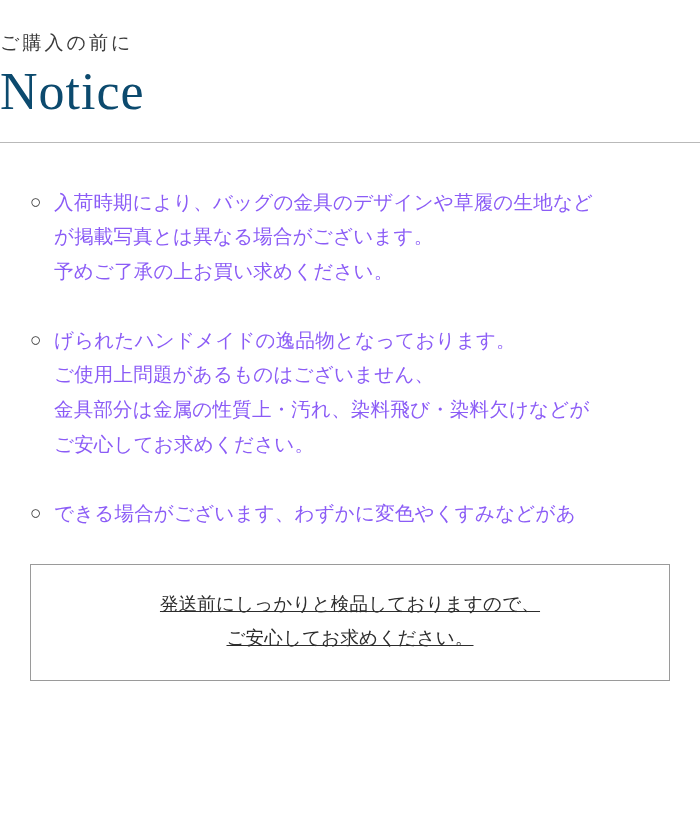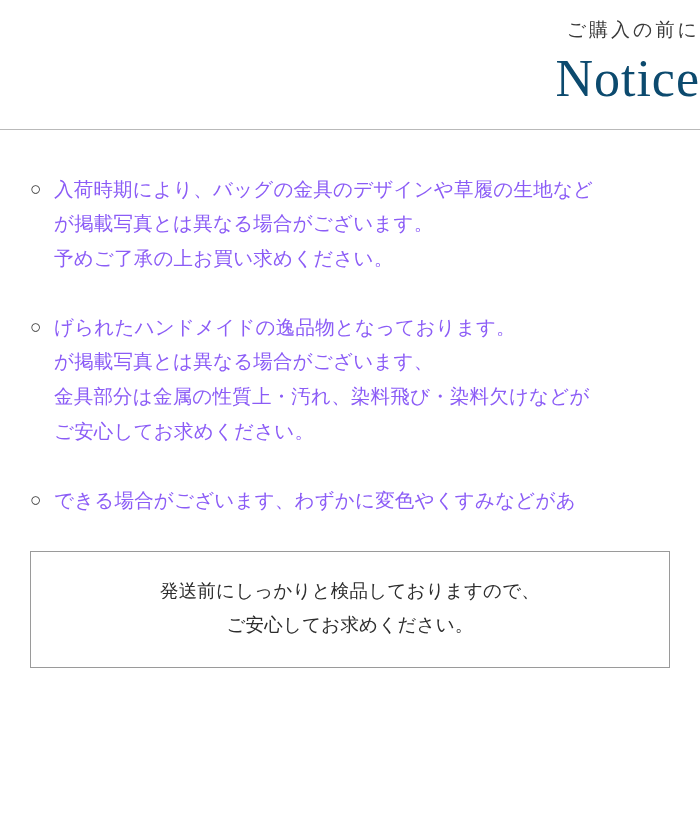--- a/index.html
+++ b/index.html
@@ -16,22 +16,22 @@
     overflow: hidden;
   }
   .page {
     width: 700px;
     height: 832px;
     box-sizing: border-box;
     padding: 0;
     position: relative;
   }
   .header {
-    text-align: right;
-    padding-top: 17px;
+    text-align: left;
+    padding-top: 30px;
   }
   .header-sub {
     font-family: "Liberation Serif", serif;
     font-size: 19px;
     letter-spacing: 3px;
     color: #3a3a3a;
     line-height: 1.4;
   }
   .header-title {
     font-family: "Liberation Serif", serif;
@@ -79,20 +79,21 @@
     margin: 30px 30px 0 30px;
     border: 1px solid #9a9a9a;
     padding: 22px 10px 24px 10px;
     text-align: center;
   }
   .boxed-line {
     font-size: 18.5px;
     line-height: 1.85;
     color: #2d2d2d;
     letter-spacing: 0.2px;
+    text-decoration: underline;
   }
 </style>
 </head>
 <body>
 
 <div class="page">
 
   <div class="header">
     <div class="header-sub">ご購入の前に</div>
     <div class="header-title">Notice</div>
@@ -108,21 +109,21 @@
         <div class="note-line">入荷時期により、バッグの金具のデザインや草履の生地など</div>
         <div class="note-line">が掲載写真とは異なる場合がございます。</div>
         <div class="note-line">予めご了承の上お買い求めください。</div>
       </div>
     </div>
 
     <div class="note-block">
       <div class="bullet">○</div>
       <div class="note-lines">
         <div class="note-line">げられたハンドメイドの逸品物となっております。</div>
-        <div class="note-line">が掲載写真とは異なる場合がございます、</div>
+        <div class="note-line">ご使用上問題があるものはございません、</div>
         <div class="note-line">金具部分は金属の性質上・汚れ、染料飛び・染料欠けなどが</div>
         <div class="note-line">ご安心してお求めください。</div>
       </div>
     </div>
 
     <div class="note-block">
       <div class="bullet">○</div>
       <div class="note-lines">
         <div class="note-line">できる場合がございます、わずかに変色やくすみなどがあ</div>
       </div>

